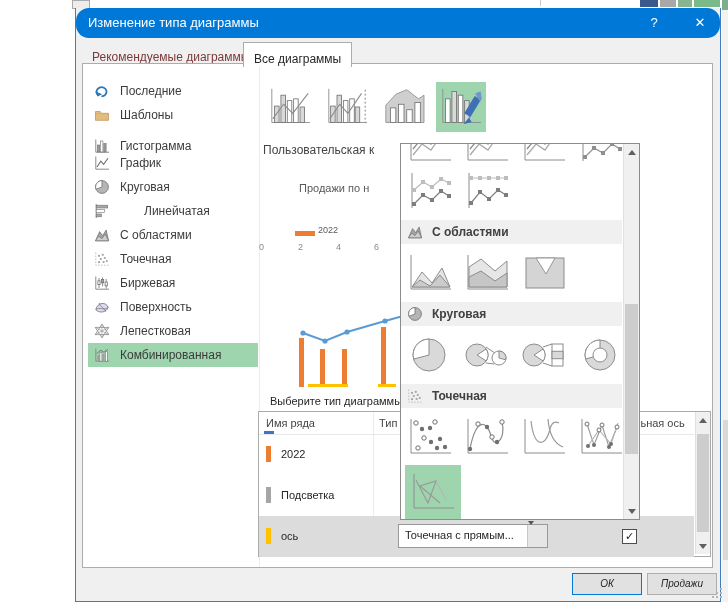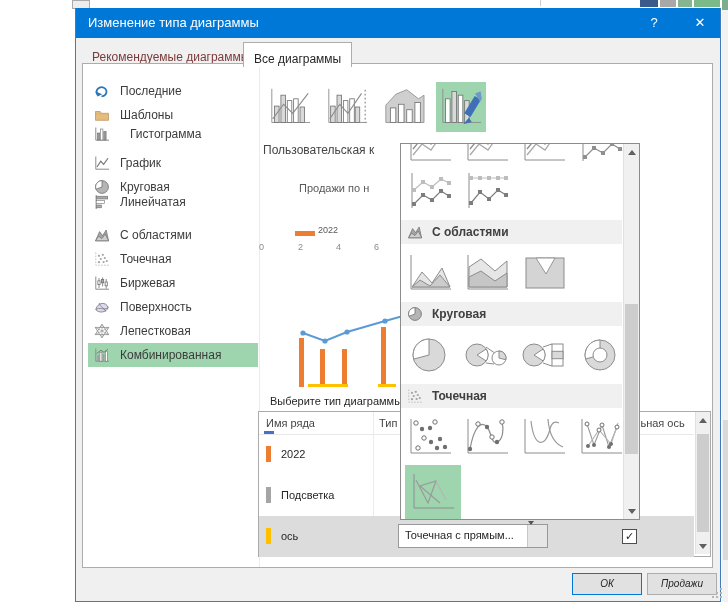--- a/index.html
+++ b/index.html
@@ -3,21 +3,21 @@
 <meta charset="utf-8">
 <style>
   html,body{margin:0;padding:0;background:#fff;}
   .canvas{position:relative;width:728px;height:602px;background:#ffffff;overflow:hidden;
           font-family:"Liberation Sans","DejaVu Sans",sans-serif;font-size:11px;color:#262626;}
   .abs{position:absolute;}
 
   
   .dialog{position:absolute;left:75px;top:8px;width:646px;height:594px;background:#f0f0f0;
           border:1px solid #3e7dbd;border-top:none;box-sizing:border-box;}
-  .titlebar{position:absolute;left:0;top:0;width:644px;height:30px;background:#0078d7;color:#fff;}
+  .titlebar{position:absolute;left:0;top:0;width:644px;height:30px;background:#0078d7;color:#fff;border-radius:13px;}
   .titlebar .t{position:absolute;left:12px;top:7px;font-size:13px;}
   .tb-btn{position:absolute;top:0;height:30px;line-height:30px;text-align:center;color:#fff;font-size:13px;}
 
   .tab{position:absolute;font-size:12px;white-space:nowrap;}
   .tab.inactive{left:10px;top:39px;height:20px;line-height:20px;padding:0 6px;color:#7a3b3b;}
   .tab.active{left:167px;top:34px;height:25px;line-height:25px;padding:4px 10px;background:#fff;
               border:1px solid #acacac;border-bottom:none;z-index:3;color:#262626;box-sizing:border-box;}
 
   .panel{position:absolute;left:6px;top:55px;width:631px;height:505px;background:#fff;
          border:1px solid #acacac;box-sizing:border-box;}
@@ -140,21 +140,21 @@
           </div>
           <div class="side-item" style="top: 39px;">
             <span class="ic">
               <svg viewBox="0 0 16 16">
                 <path d="M1.5 4.5 h4.6 l1.4 1.8 h7 v7 h-13 Z" fill="#e3bc7f" stroke="#c1975a" stroke-width="0.8"></path>
                 <path d="M1.5 6.8 h13" stroke="#d8ae6d" stroke-width="0.8"></path>
               </svg>
             </span>
             <span class="lb">Шаблоны</span>
           </div>
-          <div class="side-item" style="top: 58px; gap: 10px;">
+          <div class="side-item" style="top: 70px;">
             <span class="ic">
               <svg viewBox="0 0 16 16">
                 <path d="M1.8 1.5 V14.2 H15" fill="none" stroke="#8c8c8c"></path>
                 <rect x="3.4" y="7" width="2.3" height="7" fill="#9a9a9a" stroke="#707070" stroke-width="0.6"></rect>
                 <rect x="6.6" y="3" width="2.3" height="11" fill="#fff" stroke="#707070" stroke-width="0.6"></rect>
                 <rect x="9.8" y="5.5" width="2.3" height="8.5" fill="#9a9a9a" stroke="#707070" stroke-width="0.6"></rect>
               </svg>
             </span>
             <span class="lb">Гистограмма</span>
           </div>
@@ -169,21 +169,21 @@
           </div>
           <div class="side-item" style="top: 111px;">
             <span class="ic">
               <svg viewBox="0 0 16 16">
                 <circle cx="8" cy="8" r="6.4" fill="#b5b5b5" stroke="#707070" stroke-width="0.8"></circle>
                 <path d="M8 8 V1.6 A6.4 6.4 0 0 0 2 10.2 Z" fill="#fff" stroke="#707070" stroke-width="0.8"></path>
               </svg>
             </span>
             <span class="lb">Круговая</span>
           </div>
-          <div class="side-item" style="top: 126px;">
+          <div class="side-item" style="top: 135px; gap: 24px;">
             <span class="ic">
               <svg viewBox="0 0 16 16">
                 <path d="M2.2 1 V15" stroke="#8c8c8c"></path>
                 <rect x="2.2" y="2.2" width="11.5" height="2.8" fill="#a8a8a8" stroke="#707070" stroke-width="0.6"></rect>
                 <rect x="2.2" y="6.6" width="8.2" height="2.8" fill="#fff" stroke="#707070" stroke-width="0.6"></rect>
                 <rect x="2.2" y="11" width="5.2" height="2.8" fill="#a8a8a8" stroke="#707070" stroke-width="0.6"></rect>
               </svg>
             </span>
             <span class="lb">Линейчатая</span>
           </div>

